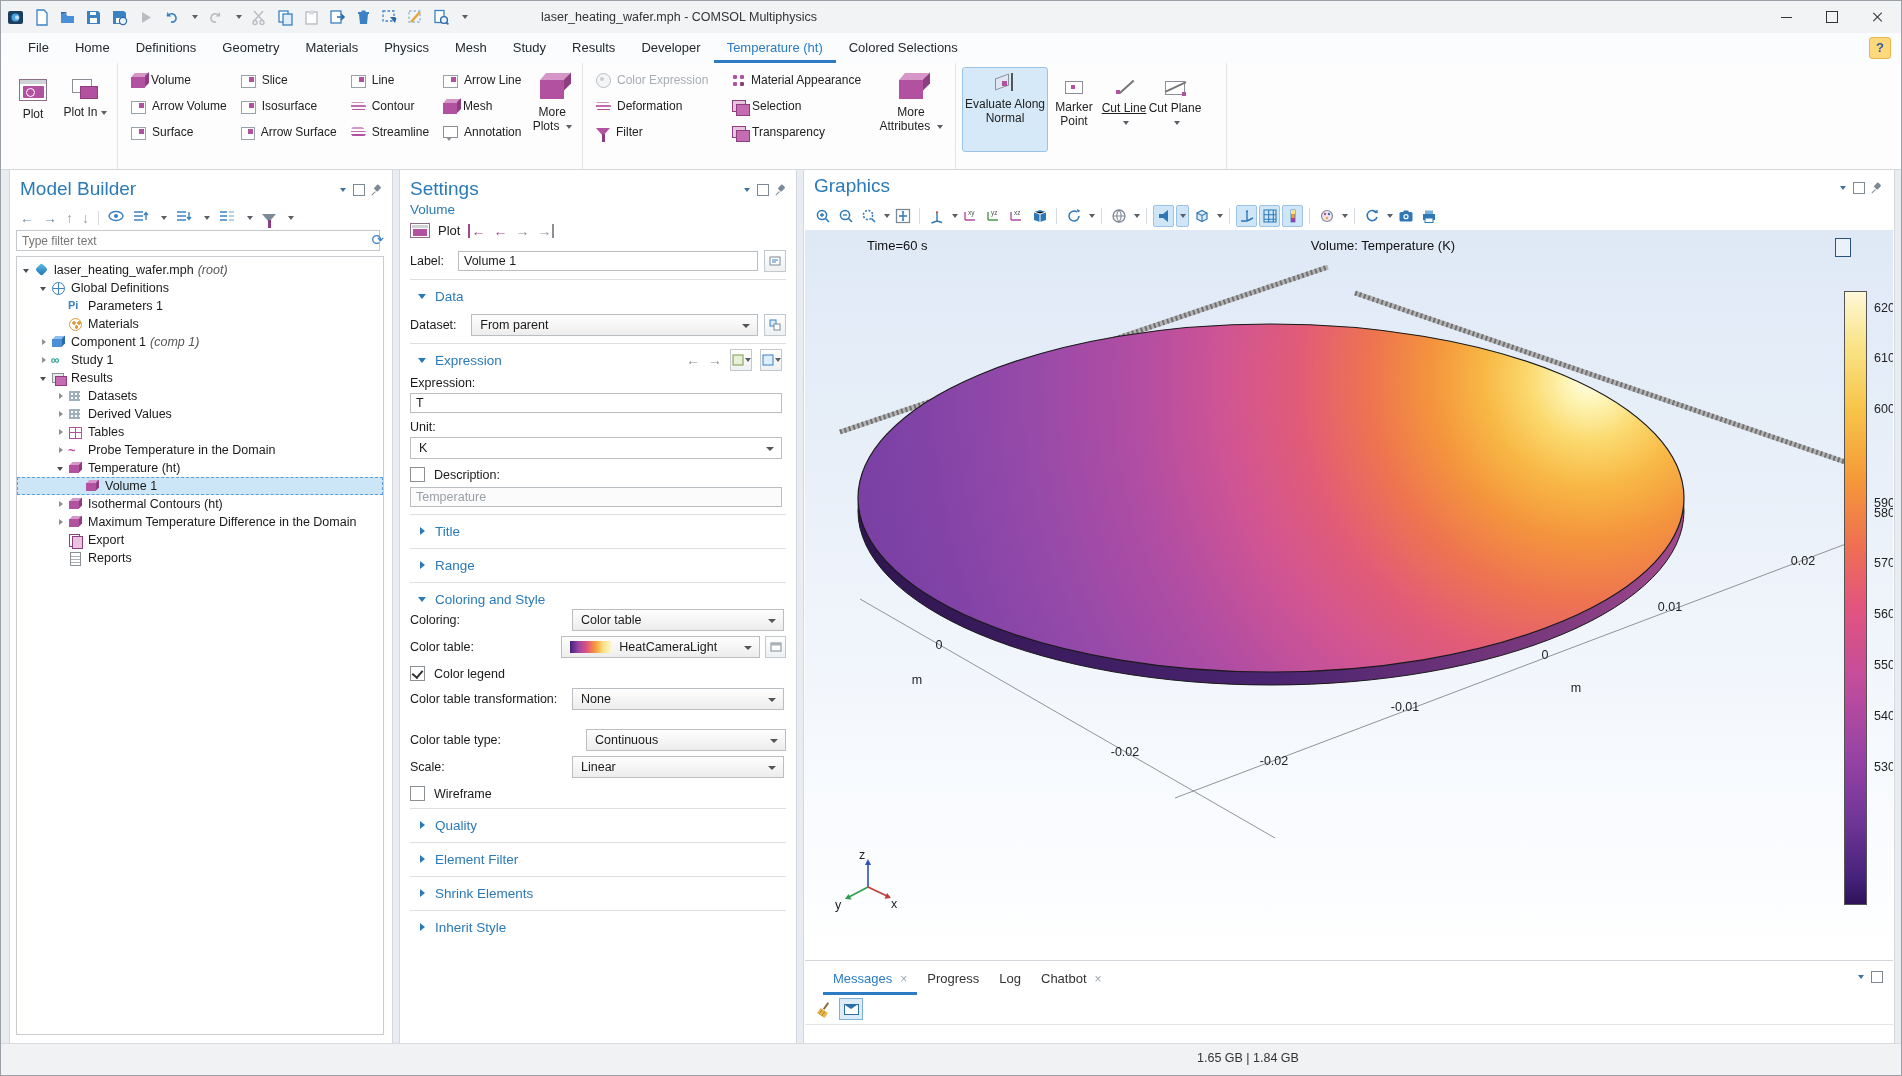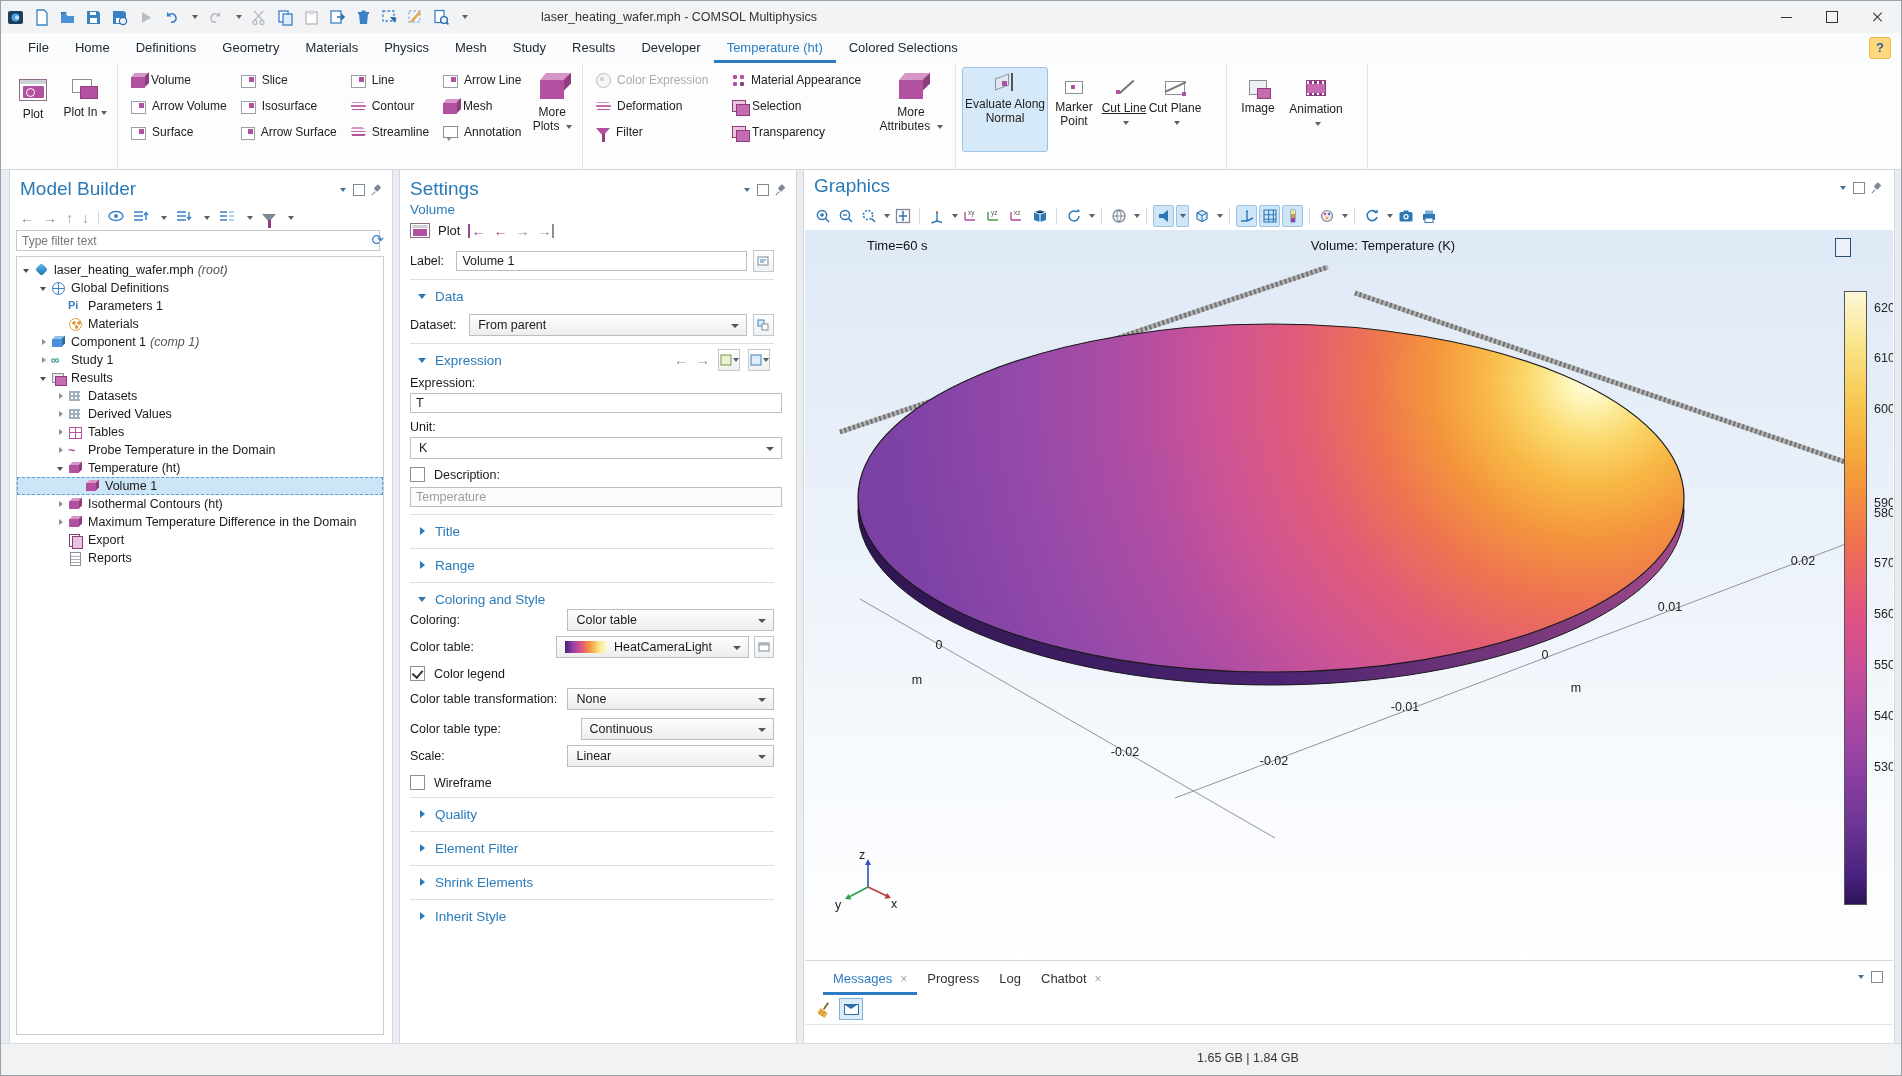--- a/index.html
+++ b/index.html
@@ -437,31 +437,20 @@
         <span class="bicon cutline" style="margin-top:7px;"></span>
         <span><span>Cut Line</span> <span class="caret"></span></span>
       </div>
       <div class="bigbtn" style="width:54px;">
         <span class="bicon cutplane" style="margin-top:9px;"></span>
         <span><span>Cut Plane</span> <span class="caret"></span></span>
       </div>
       <div class="rgl">Graphics Interaction</div>
     </div>
 
-    <div class="rgroup" style="width:128px;">
-      <div class="bigbtn" style="width:50px;">
-        <span class="bicon photos" style="margin-top:8px;"></span>
-        <span>Image</span>
-      </div>
-      <div class="bigbtn" style="width:66px;">
-        <span class="bicon film" style="margin-top:8px;"></span>
-        <span><span>Animation</span><br><span class="caret"></span></span>
-      </div>
-      <div class="rgl">Export</div>
-    </div>
     <div class="rgroup" style="flex:1;border-right:none;"></div>
   </div>
 
   <div class="panel" style="left:8px;width:384px;">
     <div class="ptitle" style="position:absolute;left:10px;top:8px;">Model Builder</div>
     <div class="phead-icons" style="right:10px;">
       <span class="caret blue"></span>
       <span class="flt"></span>
       <span class="pin"></span>
     </div>
@@ -591,21 +580,21 @@
         <span class="tlabel">Export</span>
       </div>
       <div class="trow" style="--d:2">
         <span class="chev"></span>
           <span class="ticon ti-report"></span>
         <span class="tlabel">Reports</span>
       </div>
     </div>
   </div>
 
-  <div class="panel" style="left:398px;width:398px;padding:8px 22px 0 10px;">
+  <div class="panel" style="left:398px;width:398px;padding:8px 10px 0 10px;">
     <div class="ptitle">Settings</div>
     <div class="phead-icons" style="right:10px;">
       <span class="caret blue"></span>
       <span class="flt"></span>
       <span class="pin"></span>
     </div>
     <div style="color:#2a7ab8;font-size:13.5px;margin-top:2px;">Volume</div>
 
     <div style="display:flex;align-items:center;gap:8px;margin-top:6px;">
       <span style="width:18px;height:13px;border:1.3px solid #8b6f88;background:#fff;position:relative;display:inline-block;">
@@ -722,21 +711,21 @@
       <span class="cb checked"></span>
       <span>Color legend</span>
     </div>
     <div class="srow" style="margin-top:7px;">
       <span style="width:162px;">Color table transformation:</span>
       <span class="dd" style="width:212px;">
           <span>None</span>
           <span class="ddcaret"></span>
         </span>
     </div>
-    <div class="srow" style="margin-top:8px;gap:24px;">
+    <div class="srow" style="margin-top:19px;gap:24px;">
       <span style="width:162px;">Color table type:</span>
       <span class="dd" style="width:212px;">
           <span>Continuous</span>
           <span class="ddcaret"></span>
         </span>
     </div>
     <div class="srow" style="margin-top:5px;">
       <span style="width:162px;">Scale:</span>
       <span class="dd" style="width:212px;">
           <span>Linear</span>

